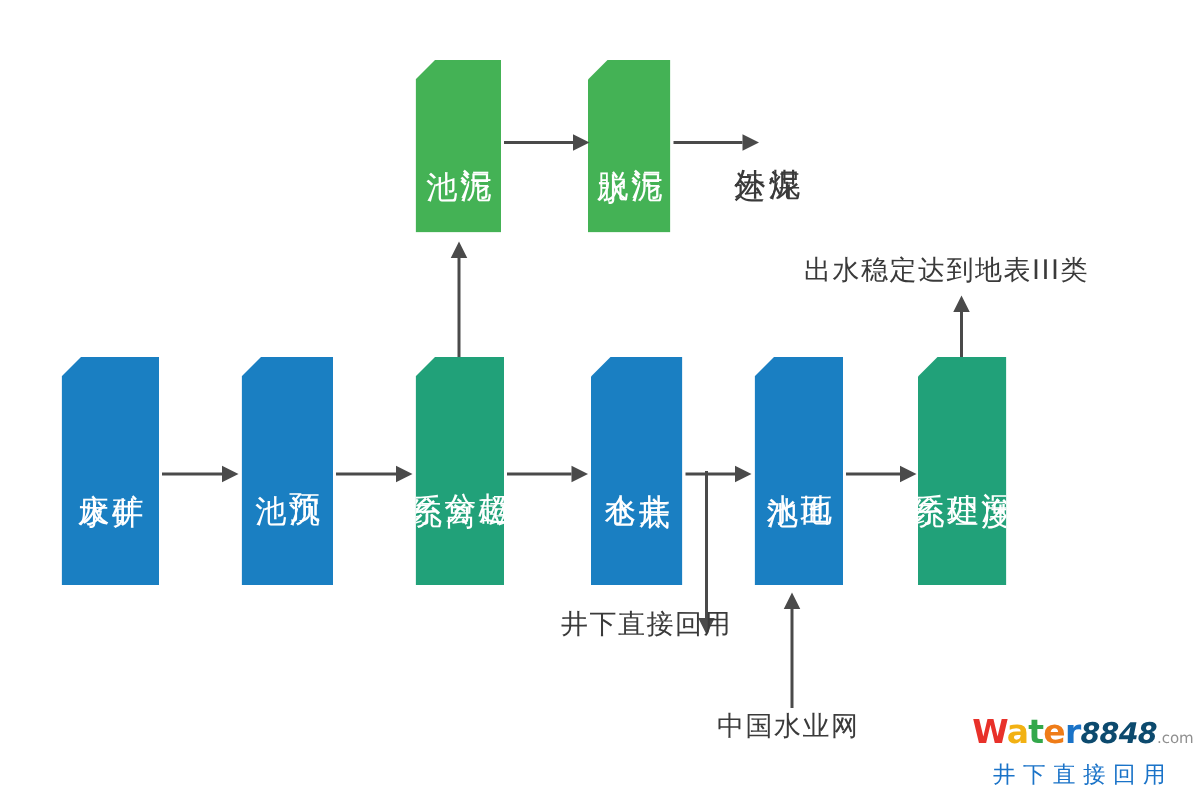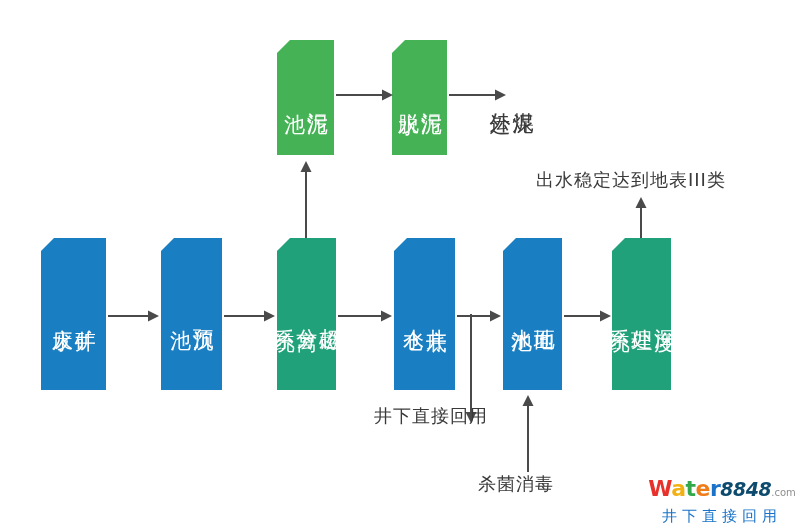--- a/index.html
+++ b/index.html
@@ -221,21 +221,21 @@
     <polygon points="1.5,98 7,109 12.5,98"></polygon>
   </svg>
 
   <div class="htext" style="left:374px; top:404px;">井下直接回用</div>
 
   <svg class="conn" style="left:521px; top:394px; width:14px; height:78px;" viewBox="0 0 14 78">
     <line x1="7" y1="78" x2="7" y2="12"></line>
     <polygon points="1.5,12 7,1 12.5,12"></polygon>
   </svg>
 
-  <div class="htext" style="left:478px; top:472px;">杀菌消毒</div>
+  <div class="htext" style="left:478px; top:472px;">中国水业网</div>
 
   <div id="watermark">
     <div id="wm-top">
       <span class="w">W</span><span class="a">a</span><span class="t">t</span><span class="e">e</span><span class="r">r</span><span class="num">8848</span><span class="dotcom">.com</span>
     </div>
     <div id="wm-bottom">井下直接回用</div>
   </div>
 
 </div>
 

